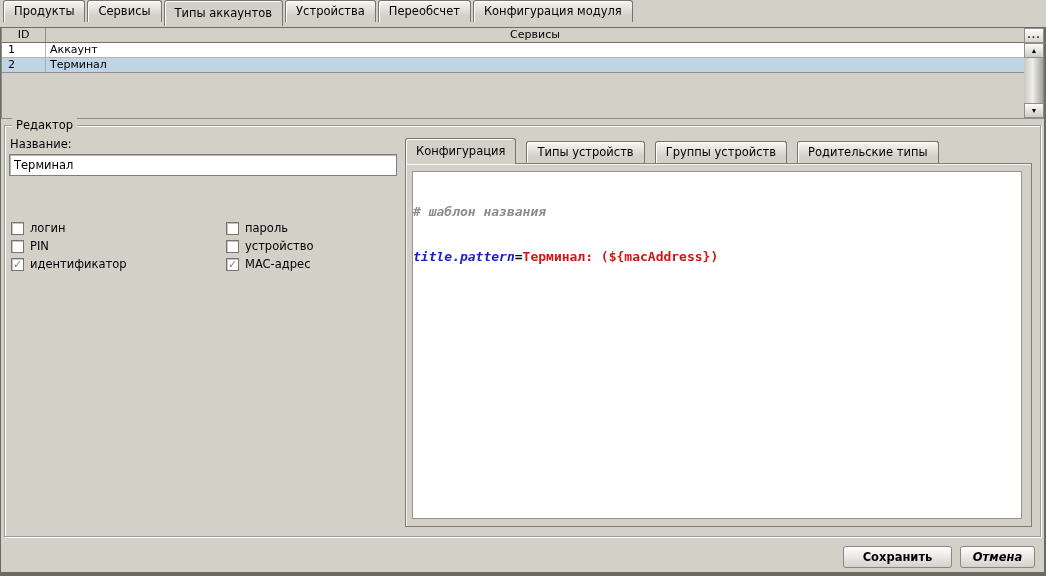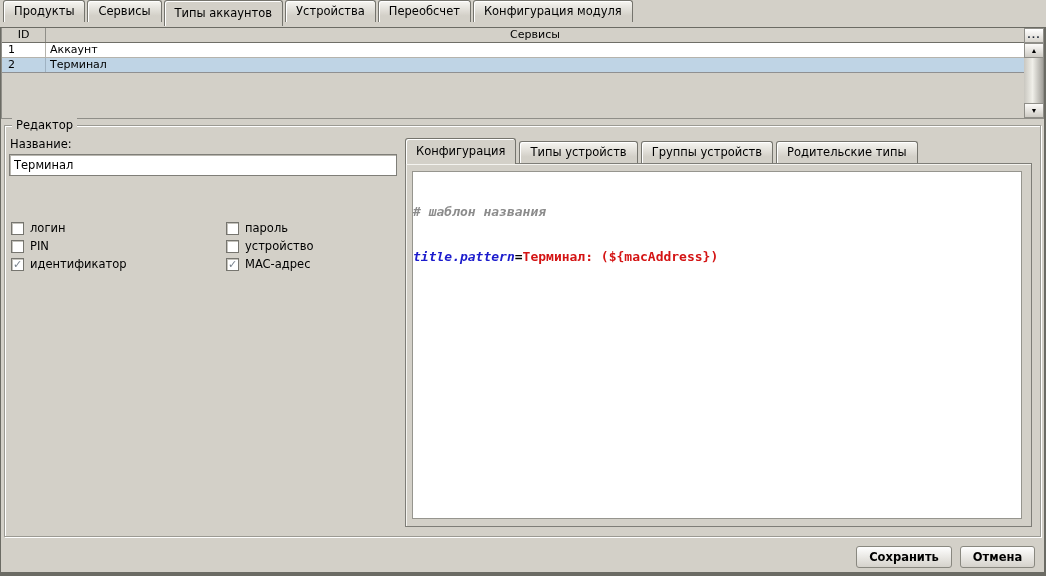--- a/index.html
+++ b/index.html
@@ -86,21 +86,21 @@
     width:13px; height:13px; background:#fff; border:1px solid #76756f;
     display:inline-flex; align-items:center; justify-content:center;
     box-shadow:inset 1px 1px 0 #c4c2bb;
   }
   .cb-mark { display:none; font:bold 11px "DejaVu Sans",sans-serif; color:#76808c; line-height:11px; }
   .cb-box.checked .cb-mark { display:block; }
   .cb-label { margin-left:6px; }
   
   .inner-tabbar {
     position:absolute; left:400px; top:13px; height:25px;
-    display:flex; align-items:flex-end; gap:3px; z-index:2;
+    display:flex; align-items:flex-end; gap:10px; z-index:2;
   }
   .inner-panel {
     position:absolute; left:400px; right:8px; top:37px; bottom:9px;
     background:#d3d0c8; border:1px solid #7e7d77;
     box-shadow:inset 1px 1px 0 #f4f3ef;
   }
   .code-area {
     position:absolute; left:6px; top:7px; right:9px; bottom:7px;
     background:#fff; border:1px solid #96958e; padding:2px 0;
     font:bold 13px "DejaVu Sans Mono","Liberation Mono",monospace;
@@ -111,22 +111,22 @@
   .code-eq { color:#000; }
   .code-val { color:#d41414; }
   
   .btnbar { position:absolute; right:9px; top:518px; display:flex; gap:8px; }
   .btn {
     height:22px; border:1px solid #898880; border-radius:3px;
     background:linear-gradient(#fefefe,#d5d2cb);
     font:bold 11.5px "DejaVu Sans","Liberation Sans",sans-serif;
     color:#000; cursor:pointer;
   }
-  .btn-save { width:96px; }
-  .btn-cancel { width:75px; }
+  .btn-save { width:109px; }
+  .btn-cancel { width:75px;font-style:italic; }
 </style>
 </head>
 <body>
 
 <div class="window">
 
   <div class="main-tabbar">
     <div class="tab">Продукты</div>
     <div class="tab">Сервисы</div>
     <div class="tab active">Типы аккаунтов</div>

